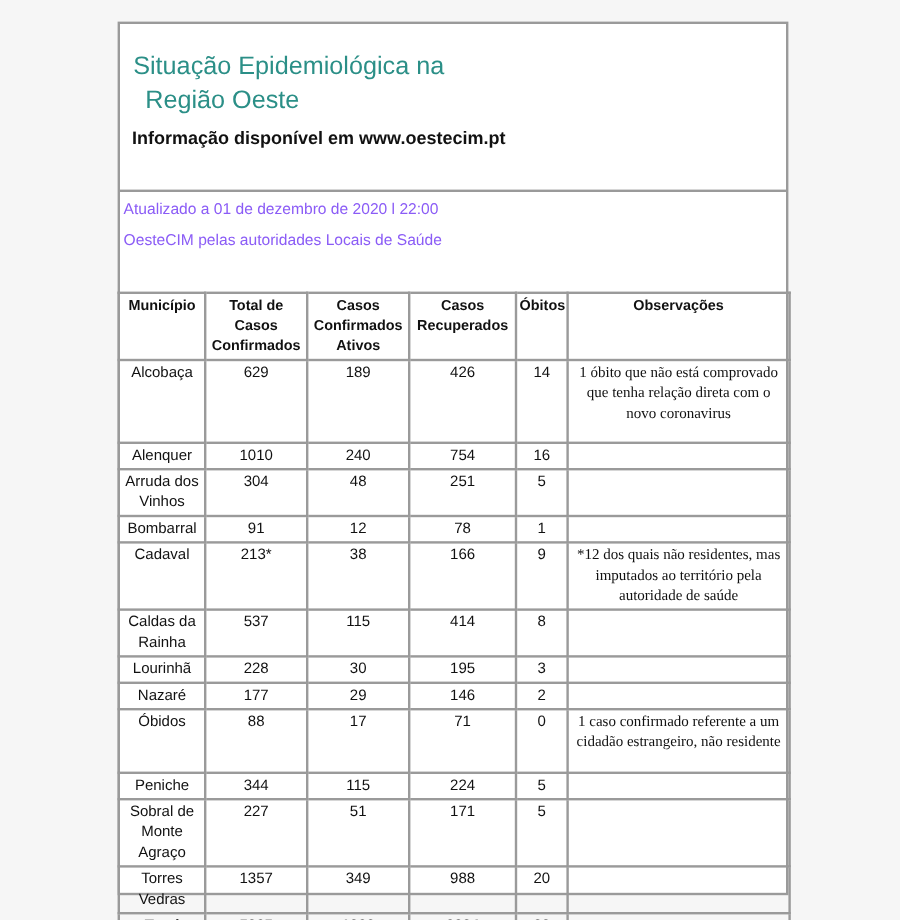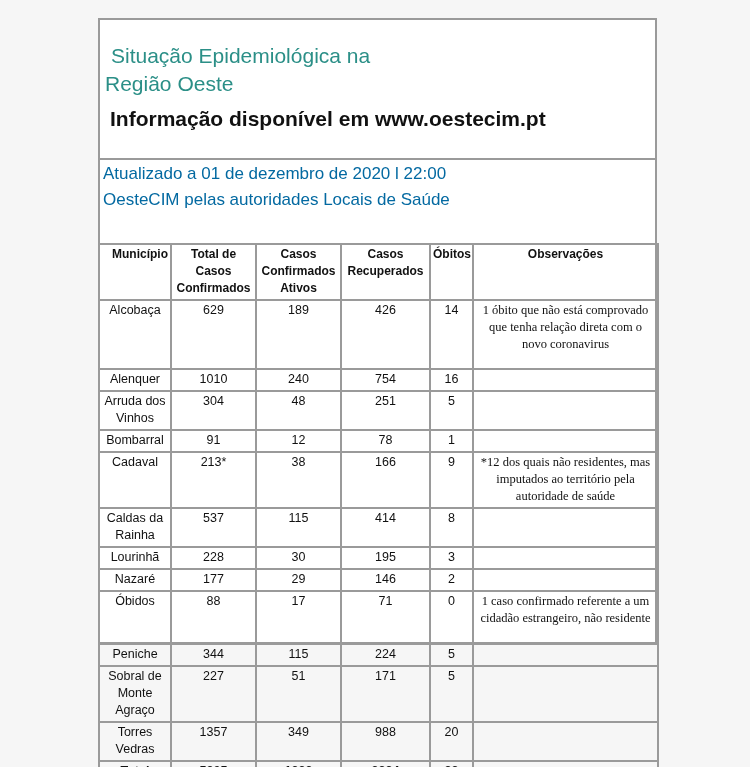--- a/index.html
+++ b/index.html
@@ -6,58 +6,58 @@
   body {
     width: 750px; height: 767px;
     background: #f6f6f6;
     position: relative;
     font-family: "Liberation Sans", sans-serif;
     overflow: hidden;
   }
   .sheet {
     position: absolute;
     left: 98px; top: 18px;
-    width: 559px; height: 626px;
+    width: 559px; height: 728px;
     background: #ffffff;
     border: 2px solid #9a9a9a;
     box-sizing: border-box;
   }
   .header-box {
     position: absolute; left: 0; top: 0; right: 0; height: 138px;
     border-bottom: 2px solid #9a9a9a;
   }
   .title {
     position: absolute; left: 5px; top: 22px;
     font-size: 21px; line-height: 28px; color: #2b8f87;
   }
   .title .l1 { display: block; padding-left: 6px; }
-  .title .l2 { display: block; }
+  .title .l2 { display: block; margin-left: 16px; }
   .info {
     position: absolute; left: 10px; top: 87px;
-    font-size: 21px; font-weight: bold; color: #111;
+    font-size: 15px; font-weight: bold; color: #111;
   }
   .logo {
     position: absolute; left: 392px; top: 6px; width: 160px; height: 72px;
   }
   .logo svg { position: absolute; left: 0; top: 0; }
   .logo .logo-word {
     position: absolute; right: 6px; top: 8px;
     font-family: "Liberation Serif", serif; font-size: 30px; color: #2a2d6e;
   }
   .logo .logo-sub {
     position: absolute; right: 4px; top: 55px;
     font-family: "DejaVu Sans", sans-serif; font-size: 9.2px; font-weight: bold; color: #2a2d6e;
     letter-spacing: -0.1px;
   }
   .update-box {
     position: absolute; left: 0; top: 138px; right: 0; height: 87px;
   }
   .update-box p {
     margin: 0; padding-left: 3px;
-    font-size: 17px; line-height: 26px; color: #0369a1;
+    font-size: 13px; line-height: 26px; color: #8b5cf6;
   }
   .update-box p:first-child { margin-top: 3px; }
   table.data {
     position: absolute; left: -2px; top: 223px;
     width: 559px;
     border-collapse: collapse;
     font-size: 12.5px; color: #111;
     table-layout: fixed;
   }
   table.data th, table.data td {
@@ -92,21 +92,21 @@
     <colgroup>
       <col style="width:72px">
         <col style="width:85px">
         <col style="width:85px">
         <col style="width:89px">
         <col style="width:43px">
         <col style="width:185px">
     </colgroup>
     <thead>
       <tr style="height:53px">
-        <th style="text-align:right">Município</th>
+        <th style="text-align:center">Município</th>
         <th>Total de Casos Confirmados</th>
         <th>Casos Confirmados Ativos</th>
         <th>Casos Recuperados</th>
         <th style="text-align:right">Óbitos</th>
         <th>Observações</th>
       </tr>
     </thead>
     <tbody>
       <tr style="height:69px">
         <td>Alcobaça</td>

